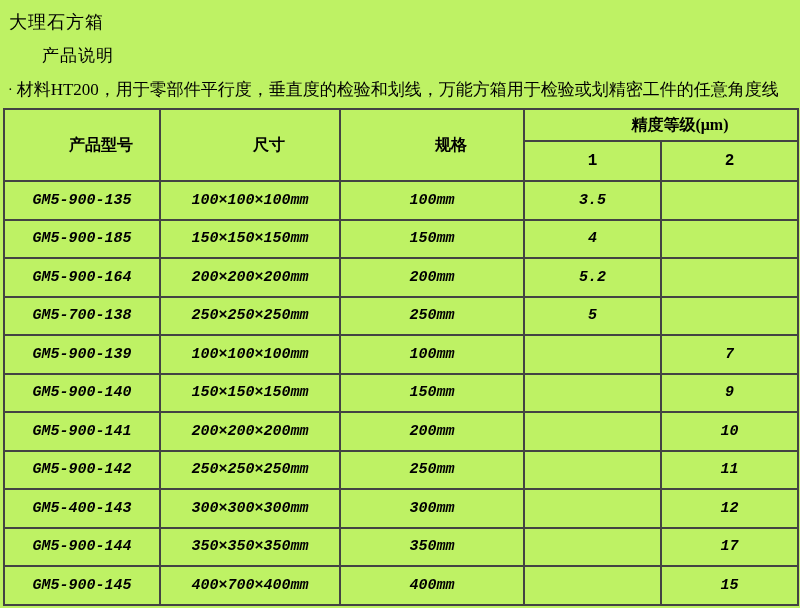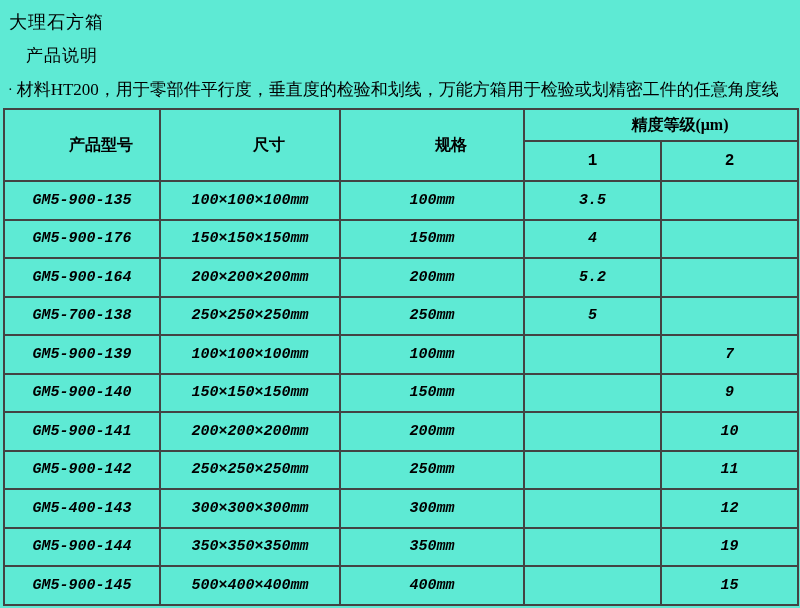--- a/index.html
+++ b/index.html
@@ -6,33 +6,33 @@
     margin: 0;
     padding: 0;
     background: #e3eedd;
     color: #000;
     font-family: "Liberation Serif", "DejaVu Serif", serif;
   }
   .page {
     position: relative;
     width: 800px;
     height: 608px;
-    background: #5eead4;
+    background: #bef264;
     overflow: hidden;
   }
   .doc-title {
     position: absolute;
     left: 9px;
     top: 10px;
     font-size: 18px;
     letter-spacing: 1px;
   }
   .doc-subtitle {
     position: absolute;
-    left: 26px;
+    left: 42px;
     top: 44px;
     font-size: 17px;
     letter-spacing: 1px;
   }
   .bullet-line {
     position: absolute;
     left: 8px;
     top: 78px;
     width: 792px;
     font-size: 17px;
@@ -110,21 +110,21 @@
     </thead>
     <tbody>
         <tr>
           <td>GM5-900-135</td>
           <td>100×100×100mm</td>
           <td>100mm</td>
           <td>3.5</td>
           <td></td>
         </tr>
         <tr>
-          <td>GM5-900-176</td>
+          <td>GM5-900-185</td>
           <td>150×150×150mm</td>
           <td>150mm</td>
           <td>4</td>
           <td></td>
         </tr>
         <tr>
           <td>GM5-900-164</td>
           <td>200×200×200mm</td>
           <td>200mm</td>
           <td>5.2</td>
@@ -170,25 +170,25 @@
           <td>300×300×300mm</td>
           <td>300mm</td>
           <td></td>
           <td>12</td>
         </tr>
         <tr>
           <td>GM5-900-144</td>
           <td>350×350×350mm</td>
           <td>350mm</td>
           <td></td>
-          <td>19</td>
+          <td>17</td>
         </tr>
         <tr>
           <td>GM5-900-145</td>
-          <td>500×400×400mm</td>
+          <td>400×700×400mm</td>
           <td>400mm</td>
           <td></td>
           <td>15</td>
         </tr>
       </tbody>
   </table>
 
 </div>
 
 </body></html>

